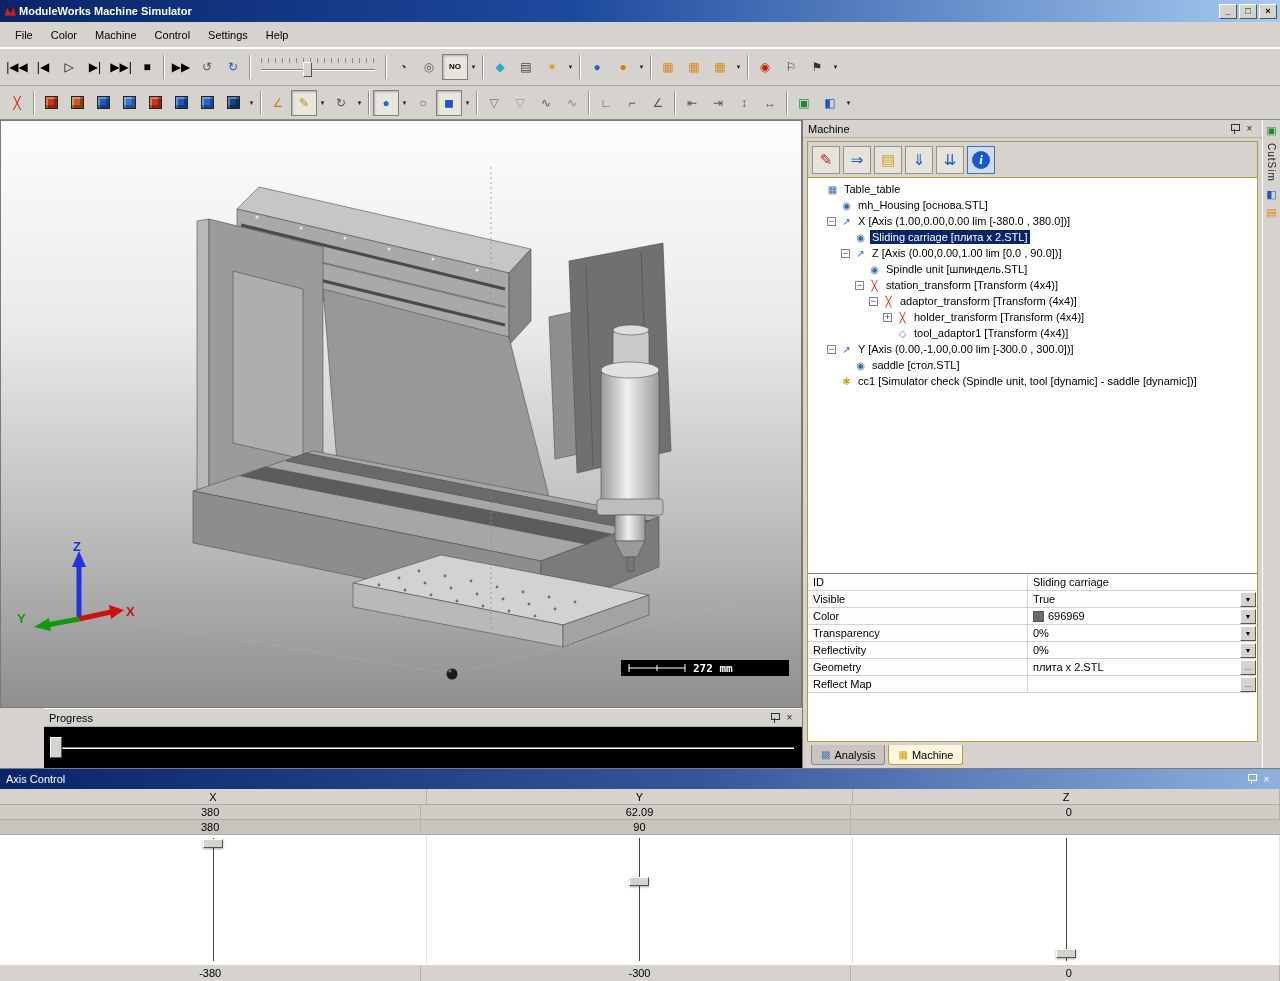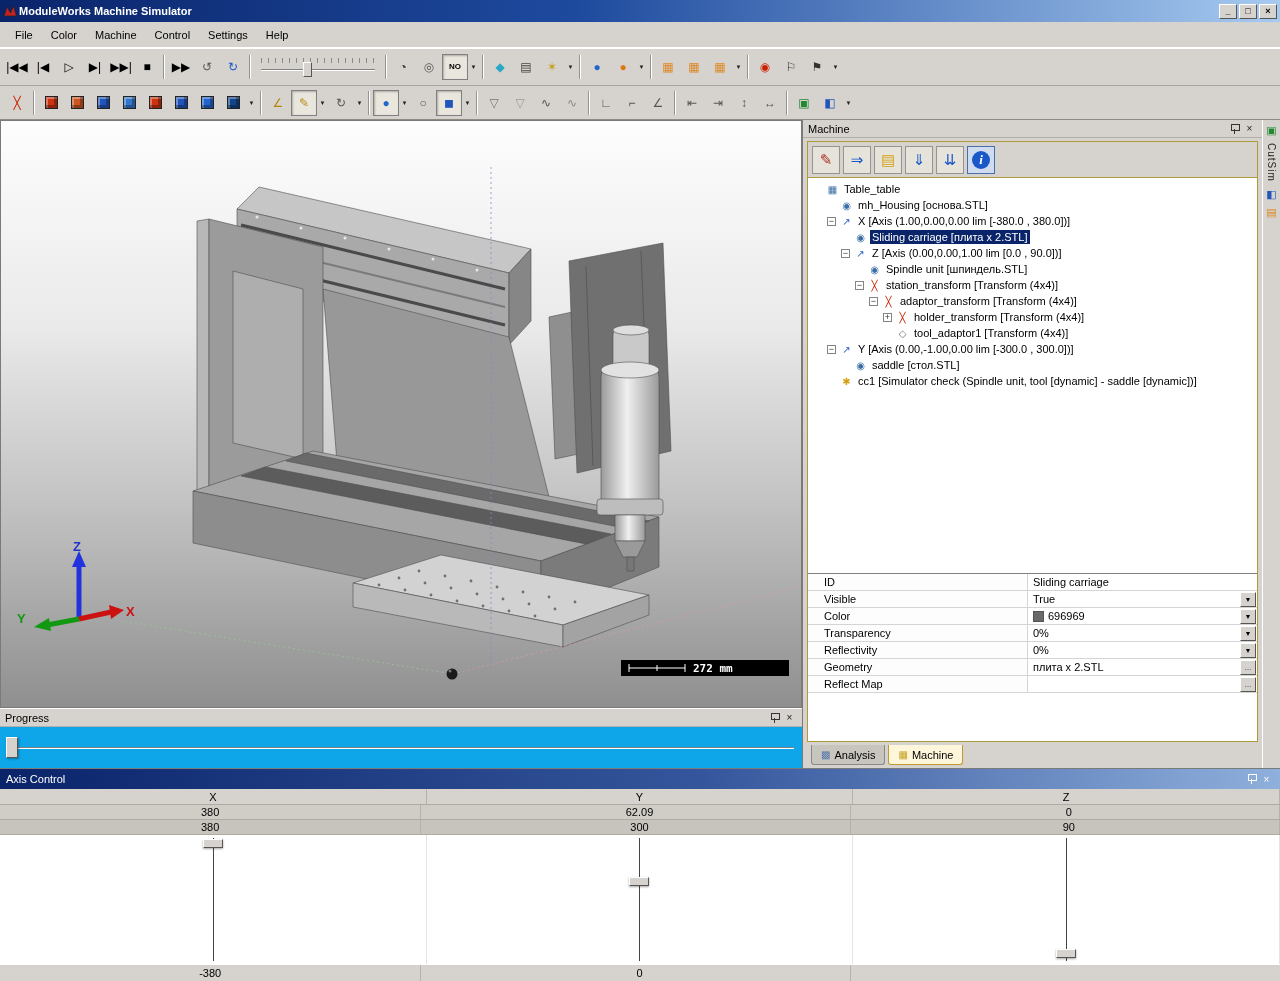--- a/index.html
+++ b/index.html
@@ -43,42 +43,42 @@
   .panel-titlebar{height:18px;display:flex;align-items:center;background:#d6d3ce;border-bottom:1px solid #b3b0aa;padding:0 5px;}
   .panel-title{flex:1;}
   .panel-btn{width:15px;height:13px;display:flex;align-items:center;justify-content:center;font-size:10px;color:#222;}
   .pin{width:9px;height:10px;position:relative;display:inline-block;}
   .pin::before{content:'';position:absolute;left:1px;top:0;width:7px;height:5px;border:1px solid #333;background:#d6d3ce;}
   .pin::after{content:'';position:absolute;left:4px;top:5px;width:1px;height:5px;background:#333;}
   .pin.light::before{border-color:#fff;background:transparent;}
   .pin.light::after{background:#fff;}
 
   
-  .progress-panel{height:60px;border-top:1px solid #fff;background:#0ea5e9;}
+  .progress-panel{height:60px;border-top:1px solid #fff;background:#000000;margin-left:44px;}
   .progress-body{position:relative;height:41px;}
   .progress-track{position:absolute;left:6px;right:8px;top:20px;height:2px;border-top:1px solid #808080;border-bottom:1px solid #fff;}
   .progress-handle{position:absolute;left:6px;top:10px;width:12px;height:21px;background:#d6d3ce;border:1px solid;border-color:#fff #555 #555 #fff;box-shadow:1px 1px 2px rgba(0,0,0,.3);}
 
   
   .machine-panel{width:460px;background:#d6d3ce;border-left:1px solid #7a7a7a;display:flex;flex-direction:column;}
   .mp-frame{margin:3px 4px 2px 4px;border:1px solid #b09b3c;flex:1;display:flex;flex-direction:column;background:#fff;overflow:hidden;}
   .mp-toolbar{height:36px;flex:none;display:flex;align-items:center;gap:3px;padding:3px 4px;background:#d6d3ce;border-bottom:1px solid #b09b3c;}
   .mp-btn{width:28px;height:28px;border:1px solid #979490;background:#e6e3da;display:flex;align-items:center;justify-content:center;font-size:15px;}
   .mp-btn.pressed{border:1px solid #4a6ea9;background:#cfdcf0;}
   .info-circle{width:18px;height:18px;border-radius:50%;background:#1a57c8;color:#fff;font-style:italic;font-weight:bold;font-family:"Liberation Serif",serif;display:flex;align-items:center;justify-content:center;font-size:13px;}
   .mp-tree{flex:1;background:#fff;padding-top:3px;overflow:hidden;}
   .tree-row{height:16px;display:flex;align-items:center;white-space:nowrap;}
   .tree-box{width:9px;height:9px;border:1px solid #848484;background:#fff;font-size:9px;line-height:7px;text-align:center;margin-right:4px;flex:none;color:#333;}
   .tree-box-spacer{width:13px;flex:none;}
   .tree-icon{width:13px;flex:none;font-size:10px;text-align:center;margin-right:3px;}
   .tree-label{padding:1px 2px;}
   .tree-row.selected .tree-label{background:#0a246a;color:#fff;}
   .mp-props{flex:none;background:#fff;border-top:1px solid #808080;}
   .prop-row{display:flex;height:17px;border-bottom:1px solid #d4d4d4;}
-  .prop-name{width:220px;border-right:1px solid #d4d4d4;display:flex;align-items:center;padding-left:16px;background:#fdfdfd;}
+  .prop-name{width:220px;border-right:1px solid #d4d4d4;display:flex;align-items:center;padding-left:5px;background:#fdfdfd;}
   .prop-value{flex:1;display:flex;align-items:center;padding:0 1px 0 5px;gap:4px;}
   .prop-btn{width:16px;height:15px;margin-left:auto;background:#d6d3ce;border:1px solid;border-color:#fff #555 #555 #fff;font-size:7px;display:flex;align-items:center;justify-content:center;flex:none;}
   .swatch{width:11px;height:11px;border:1px solid #555;flex:none;}
   .mp-filler{height:48px;background:#fff;flex:none;}
   .mp-tabs{height:24px;flex:none;display:flex;align-items:flex-start;padding:1px 0 0 8px;gap:3px;}
   .tab{height:20px;display:flex;align-items:center;gap:4px;padding:0 9px;border:1px solid #8a8a8a;border-top:none;background:#c8c5be;border-radius:0 0 3px 3px;}
   .tab.active{background:#fdf6da;border-color:#c09a30;}
   .tab-icon{font-size:10px;}
 
   
@@ -631,36 +631,36 @@
         <div class="ac-cell">Y</div>
         <div class="ac-cell">Z</div>
       </div>
     <div class="ac-row cur" id="ac-cur">
         <div class="ac-cell">380</div>
         <div class="ac-cell">62.09</div>
         <div class="ac-cell">0</div>
       </div>
     <div class="ac-row max" id="ac-max">
         <div class="ac-cell">380</div>
-        <div class="ac-cell">300</div>
         <div class="ac-cell">90</div>
       </div>
     <div class="ac-sliders" id="ac-sliders">
         <div class="ac-slider-cell">
           <div class="ac-track"></div>
           <div class="ac-handle" style="top: 4px;"></div>
         </div>
         <div class="ac-slider-cell">
           <div class="ac-track"></div>
           <div class="ac-handle" style="top: 42.1187px;"></div>
         </div>
         <div class="ac-slider-cell">
           <div class="ac-track"></div>
           <div class="ac-handle" style="top: 114px;"></div>
         </div>
       </div>
     <div class="ac-row bottom" id="ac-min">
         <div class="ac-cell">-380</div>
+        <div class="ac-cell">-300</div>
         <div class="ac-cell">0</div>
       </div>
   </div>
 
 </div>
 
 </body></html>

